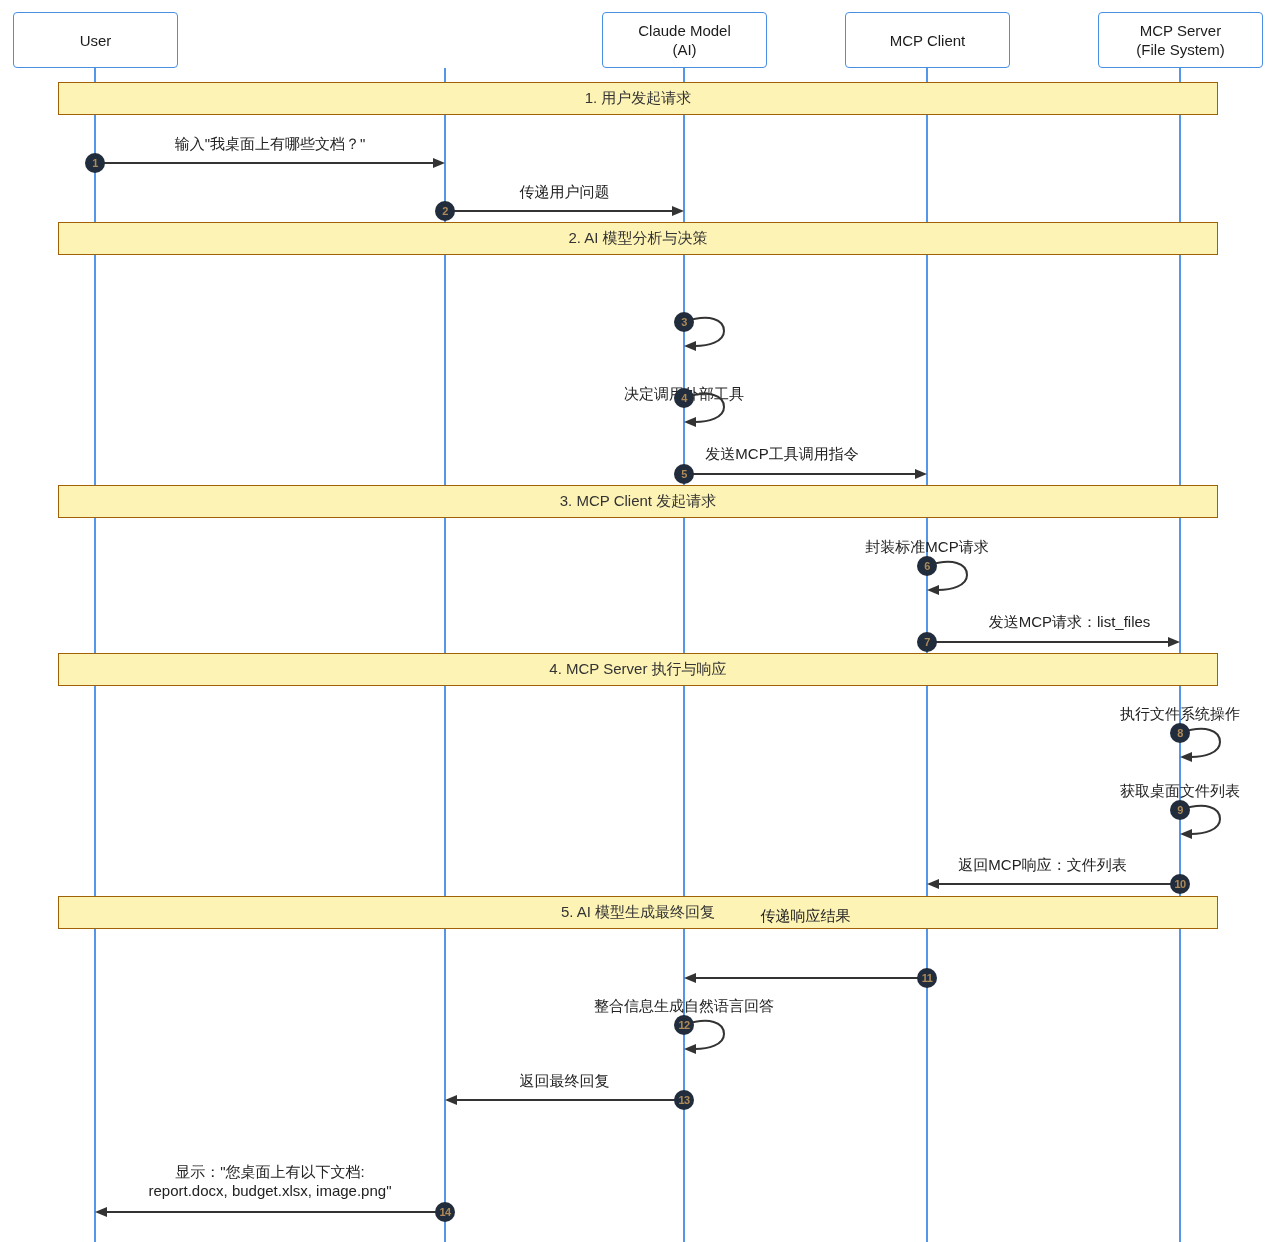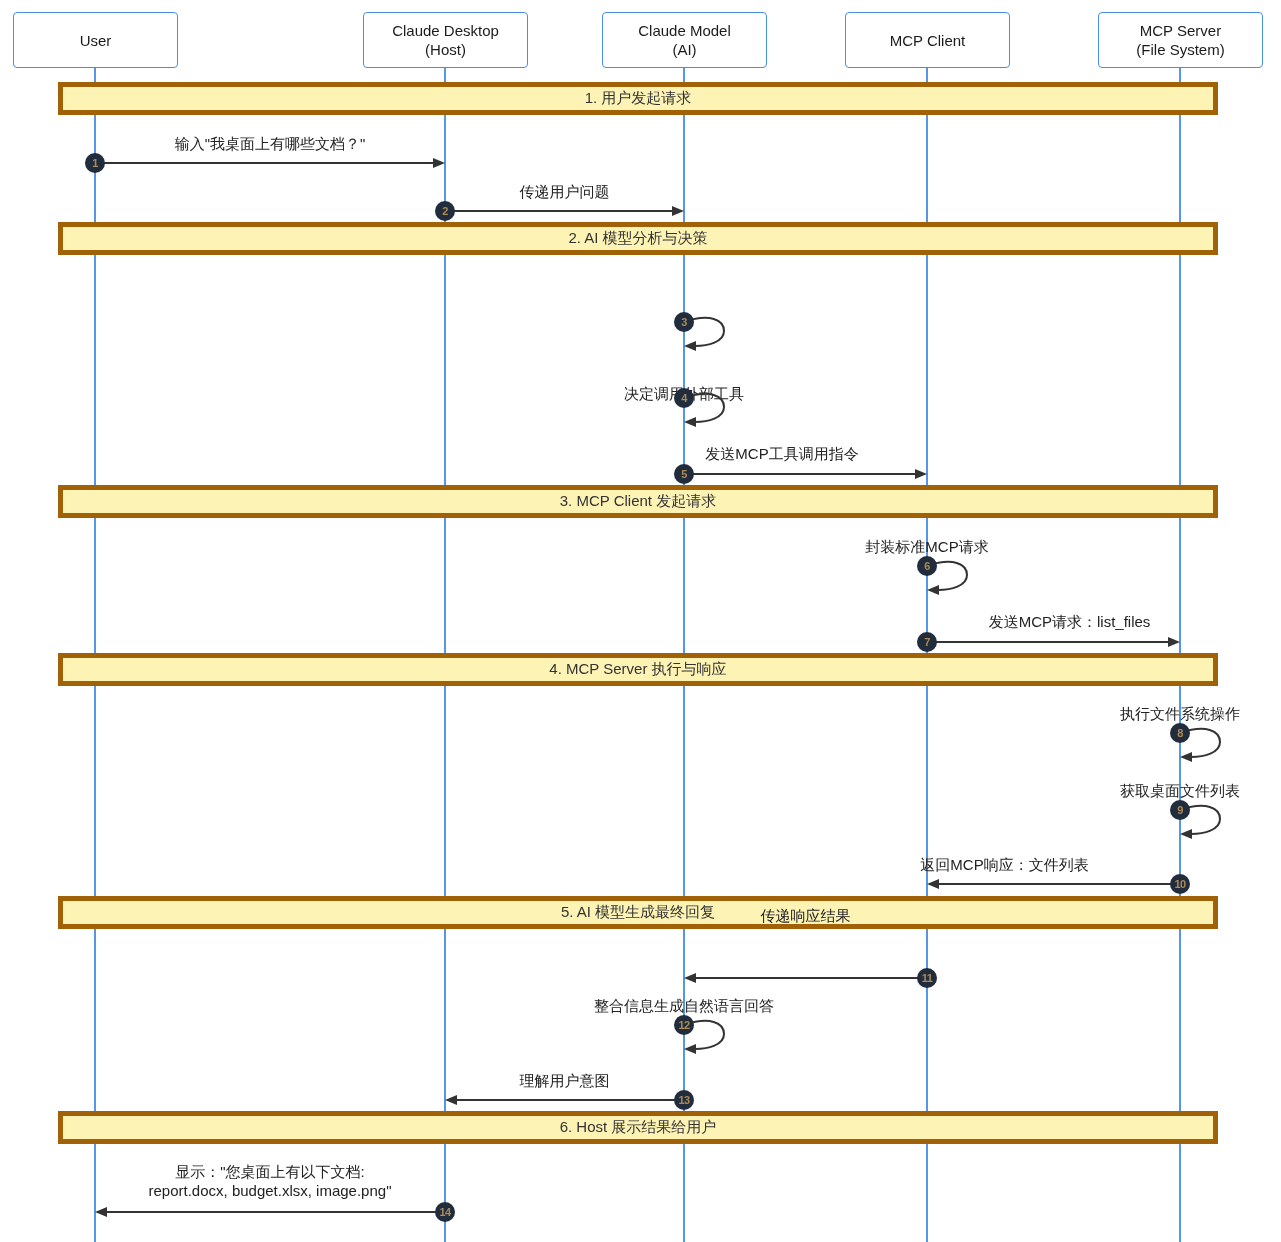--- a/index.html
+++ b/index.html
@@ -13,21 +13,21 @@
     position:absolute;top:12px;width:165px;height:56px;background:#ffffff;
     border:1.5px solid #4a90e2;border-radius:4px;box-sizing:border-box;
     display:flex;flex-direction:column;align-items:center;justify-content:center;
     font-size:15px;color:#1b1b1b;line-height:19px;text-align:center;z-index:3;
   }
   .lifeline{
     position:absolute;top:68px;width:2px;height:1174px;background:#5596e6;z-index:1;
   }
   .band{
     position:absolute;left:58px;width:1160px;height:33px;background:#fdf3b5;
-    border:5px solid #a16207;box-sizing:border-box;display:flex;align-items:center;
+    border:1px solid #a16207;box-sizing:border-box;display:flex;align-items:center;
     justify-content:center;font-size:15px;color:#333;z-index:2;
   }
   .mlabel{
     position:absolute;font-size:15px;color:#222;text-align:center;
     white-space:pre-line;line-height:19px;z-index:4;
   }
   .mline{position:absolute;height:2px;background:#333;z-index:4;}
   .ahr{
     position:absolute;width:0;height:0;border-top:5px solid transparent;
     border-bottom:5px solid transparent;border-left:12px solid #333;z-index:5;
@@ -51,43 +51,38 @@
   <div class="lifeline" style="left:94px"></div>
   <div class="lifeline" style="left:444px"></div>
   <div class="lifeline" style="left:683px"></div>
   <div class="lifeline" style="left:926px"></div>
   <div class="lifeline" style="left:1179px"></div>
 
   <div class="box" style="left:13px">
     <span>User</span>
       <span></span>
   </div>
-  <div class="box" style="left:363px">
-    <span>Claude Desktop</span>
-      <span>(Host)</span>
-  </div>
   <div class="box" style="left:602px">
     <span>Claude Model</span>
       <span>(AI)</span>
   </div>
   <div class="box" style="left:1098px">
     <span>MCP Server</span>
       <span>(File System)</span>
   </div>
   <div class="box" style="left:845px">
     <span>MCP Client</span>
       <span></span>
   </div>
 
   <div class="band" style="top:82px">1. 用户发起请求</div>
   <div class="band" style="top:222px">2. AI 模型分析与决策</div>
   <div class="band" style="top:485px">3. MCP Client 发起请求</div>
   <div class="band" style="top:653px">4. MCP Server 执行与响应</div>
   <div class="band" style="top:896px">5. AI 模型生成最终回复</div>
-  <div class="band" style="top:1111px">6. Host 展示结果给用户</div>
 
   <div class="mlabel" style="left:95px;top:134px;width:350px">输入"我桌面上有哪些文档？"</div>
   <div class="mline" style="left:95px;top:162px;width:338px"></div>
   <div class="ahr" style="left:433px;top:158px"></div>
   <div class="num" style="left:85px;top:153px">1</div>
 
   <div class="mlabel" style="left:445px;top:182px;width:239px">传递用户问题</div>
   <div class="mline" style="left:445px;top:210px;width:227px"></div>
   <div class="ahr" style="left:672px;top:206px"></div>
   <div class="num" style="left:435px;top:201px">2</div>
@@ -129,38 +124,38 @@
     </svg>
   <div class="num" style="left:1170px;top:723px">8</div>
 
   <div class="mlabel" style="left:980px;top:781px;width:400px">获取桌面文件列表</div>
   <svg class="loop" style="left:1180px;top:804px" width="48" height="36" viewBox="0 0 48 36">
       <path d="M0,6 C26,-3 40,4 40,15 C40,26 24,30 11,30" fill="none" stroke="#333" stroke-width="2"></path>
       <polygon points="12,25 12,35 0,30" fill="#333"></polygon>
     </svg>
   <div class="num" style="left:1170px;top:800px">9</div>
 
-  <div class="mlabel" style="left:889px;top:855px;width:231px">返回MCP响应：文件列表</div>
+  <div class="mlabel" style="left:927px;top:855px;width:231px">返回MCP响应：文件列表</div>
   <div class="mline" style="left:939px;top:883px;width:241px"></div>
   <div class="ahl" style="left:927px;top:879px"></div>
   <div class="num" style="left:1170px;top:874px">10</div>
 
   <div class="mlabel" style="left:684px;top:906px;width:243px">传递响应结果</div>
   <div class="mline" style="left:696px;top:977px;width:231px"></div>
   <div class="ahl" style="left:684px;top:973px"></div>
   <div class="num" style="left:917px;top:968px">11</div>
 
   <div class="mlabel" style="left:484px;top:996px;width:400px">整合信息生成自然语言回答</div>
   <svg class="loop" style="left:684px;top:1019px" width="48" height="36" viewBox="0 0 48 36">
       <path d="M0,6 C26,-3 40,4 40,15 C40,26 24,30 11,30" fill="none" stroke="#333" stroke-width="2"></path>
       <polygon points="12,25 12,35 0,30" fill="#333"></polygon>
     </svg>
   <div class="num" style="left:674px;top:1015px">12</div>
 
-  <div class="mlabel" style="left:445px;top:1071px;width:239px">理解用户意图</div>
+  <div class="mlabel" style="left:445px;top:1071px;width:239px">返回最终回复</div>
   <div class="mline" style="left:457px;top:1099px;width:227px"></div>
   <div class="ahl" style="left:445px;top:1095px"></div>
   <div class="num" style="left:674px;top:1090px">13</div>
 
   <div class="mlabel" style="left:95px;top:1162px;width:350px">显示："您桌面上有以下文档:
 report.docx, budget.xlsx, image.png"</div>
   <div class="mline" style="left:107px;top:1211px;width:338px"></div>
   <div class="ahl" style="left:95px;top:1207px"></div>
   <div class="num" style="left:435px;top:1202px">14</div>
 

